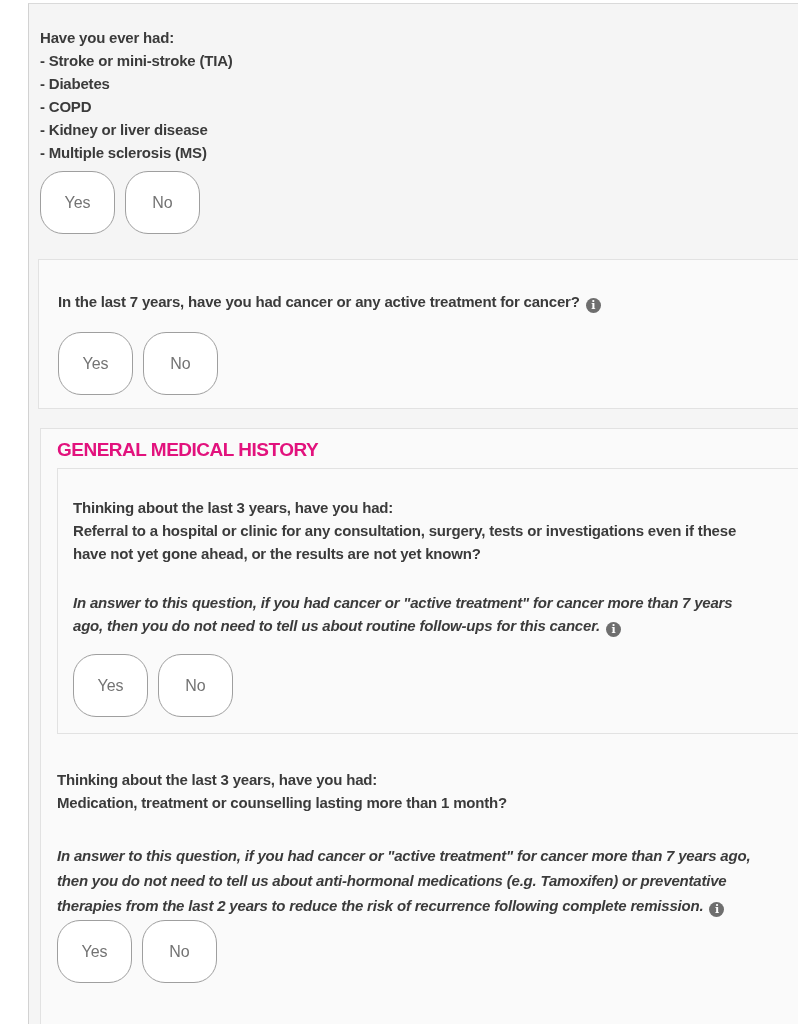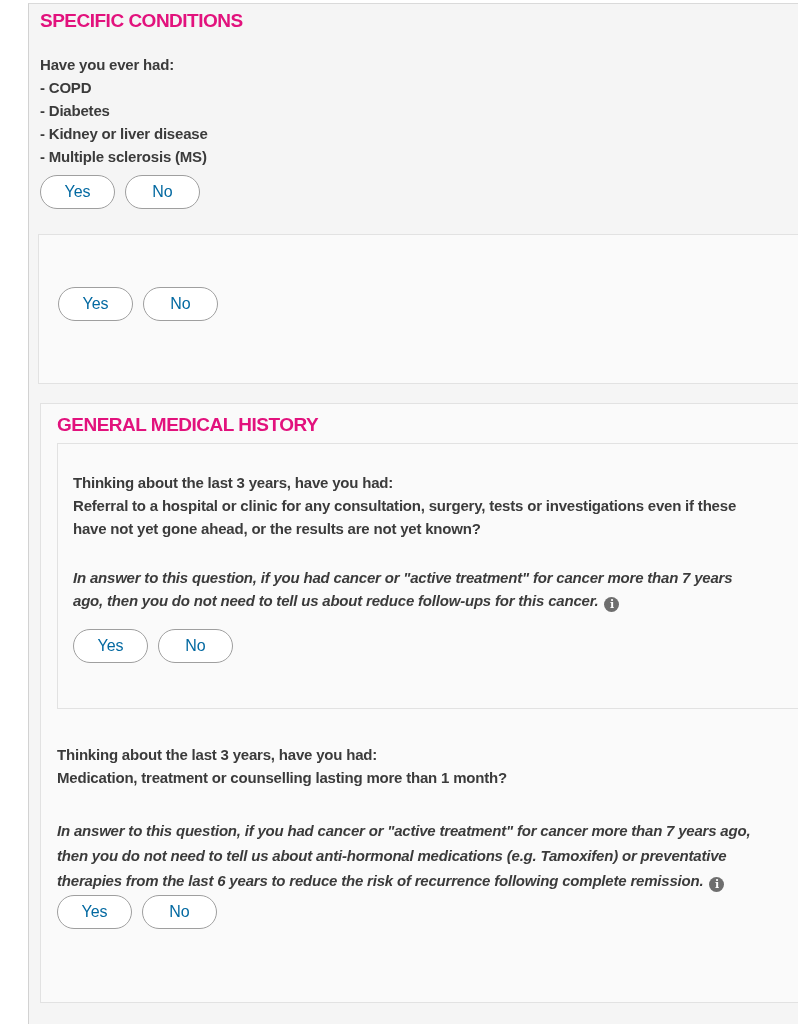--- a/index.html
+++ b/index.html
@@ -16,24 +16,24 @@
   }
   .section-top{margin:6px 0 0 11px;}
   .pink-heading{
     margin:0;font-size:19px;line-height:21px;font-weight:700;
     color:#e2127d;letter-spacing:-0.5px;
   }
   .cond-list{margin:22px 0 4px 0;font-weight:700;font-size:15px;line-height:23px;letter-spacing:-0.2px;}
   .line{white-space:nowrap;}
   .pill-row{display:flex;gap:10px;margin-top:7px;}
   .pill{
-    width:75px;height:34px;box-sizing:border-box;
+    width:75px;height:63px;box-sizing:border-box;
     background:#ffffff;border:1px solid #9f9f9f;border-radius:23px;
     display:flex;align-items:center;justify-content:center;
-    font-family:inherit;font-size:16px;color:#0369a1;padding:0;cursor:pointer;
+    font-family:inherit;font-size:16px;color:#737373;padding:0;cursor:pointer;
   }
   .info-icon{
     display:inline-flex;width:15px;height:15px;border-radius:50%;
     background:#6e6e6e;color:#ffffff;align-items:center;justify-content:center;
     font:700 11px "DejaVu Serif",serif;font-style:normal;
     margin-left:6px;vertical-align:-2px;cursor:pointer;
   }
   .qbox{box-sizing:border-box;background:#fafafa;border:1px solid #e2e2e2;}
   .box1{margin:25px -6px 0 9px;height:150px;padding:33px 20px 0 19px;}
   .qtext{font-weight:700;font-size:15px;letter-spacing:-0.2px;line-height:17px;}
@@ -46,74 +46,77 @@
   .q2{margin-top:34px;}
   .q2 .note{margin-top:29px;line-height:25px;}
   .q2 .pill-row{margin-top:2px;}
 </style>
 </head>
 <body>
 
 <div class="container">
 
   <div class="section-top">
-    <h1 class="pink-heading">SPECIFIC CONDITIONS</h1>
 
     <div class="cond-list">
       <div class="line">Have you ever had:</div>
+      <div class="line">- Stroke or mini-stroke (TIA)</div>
+      <div class="line">- Diabetes</div>
       <div class="line">- COPD</div>
-      <div class="line">- Diabetes</div>
       <div class="line">- Kidney or liver disease</div>
       <div class="line">- Multiple sclerosis (MS)</div>
     </div>
 
     <div class="pill-row">
       <button class="pill">Yes</button>
       <button class="pill">No</button>
     </div>
   </div>
 
   <div class="qbox box1">
+    <div class="qtext line">
+      <span>In the last 7 years, have you had cancer or any active treatment for cancer?</span><span class="info-icon">i</span>
+    </div>
     <div class="pill-row">
       <button class="pill">Yes</button>
       <button class="pill">No</button>
     </div>
   </div>
 
   <div class="qbox gmh">
     <h1 class="pink-heading">GENERAL MEDICAL HISTORY</h1>
 
     <div class="qbox inner">
       <div class="qlines">
         <div class="line">Thinking about the last 3 years, have you had:</div>
         <div class="line">Referral to a hospital or clinic for any consultation, surgery, tests or investigations even if these</div>
         <div class="line">have not yet gone ahead, or the results are not yet known?</div>
       </div>
       <div class="note">
         <div class="line">In answer to this question, if you had cancer or "active treatment" for cancer more than 7 years</div>
         <div class="line">
-          <span>ago, then you do not need to tell us about reduce follow-ups for this cancer.</span><span class="info-icon">i</span>
+          <span>ago, then you do not need to tell us about routine follow-ups for this cancer.</span><span class="info-icon">i</span>
         </div>
       </div>
       <div class="pill-row">
         <button class="pill">Yes</button>
         <button class="pill">No</button>
       </div>
     </div>
 
     <div class="q2">
       <div class="qlines">
         <div class="line">Thinking about the last 3 years, have you had:</div>
         <div class="line">Medication, treatment or counselling lasting more than 1 month?</div>
       </div>
       <div class="note">
         <div class="line">In answer to this question, if you had cancer or "active treatment" for cancer more than 7 years ago,</div>
         <div class="line">then you do not need to tell us about anti-hormonal medications (e.g. Tamoxifen) or preventative</div>
         <div class="line">
-          <span>therapies from the last 6 years to reduce the risk of recurrence following complete remission.</span><span class="info-icon">i</span>
+          <span>therapies from the last 2 years to reduce the risk of recurrence following complete remission.</span><span class="info-icon">i</span>
         </div>
       </div>
       <div class="pill-row">
         <button class="pill">Yes</button>
         <button class="pill">No</button>
       </div>
     </div>
   </div>
 
 </div>

